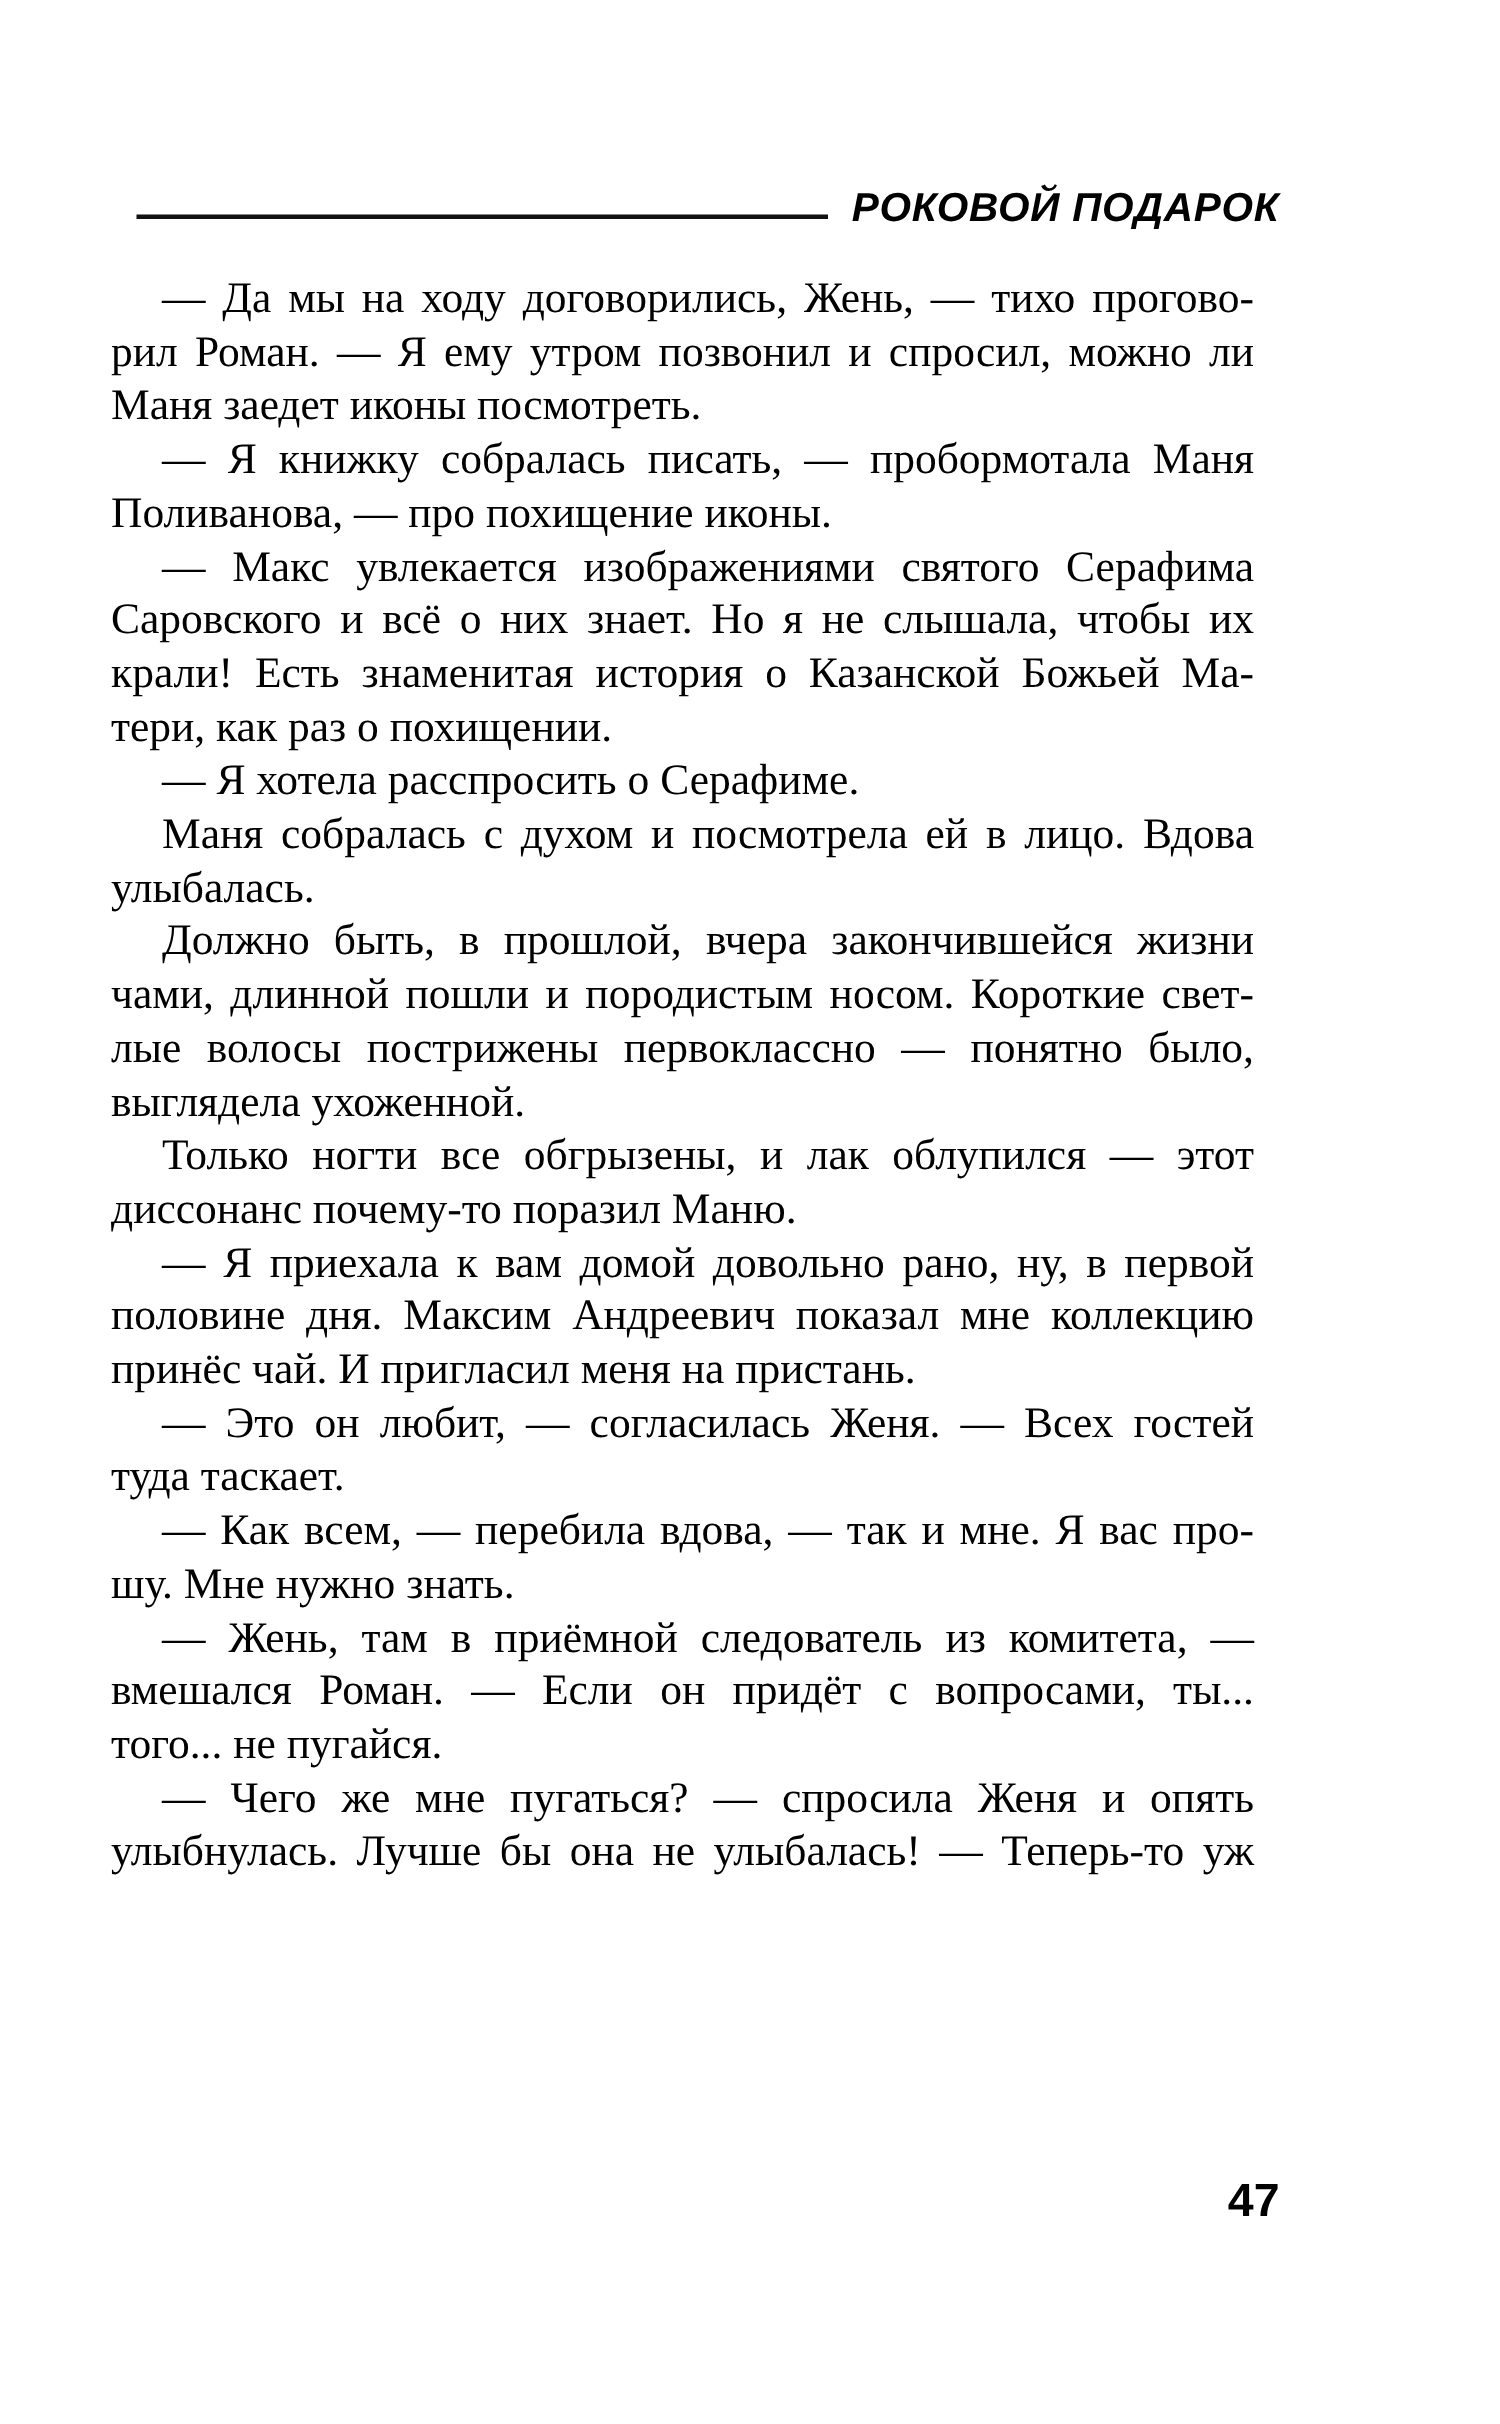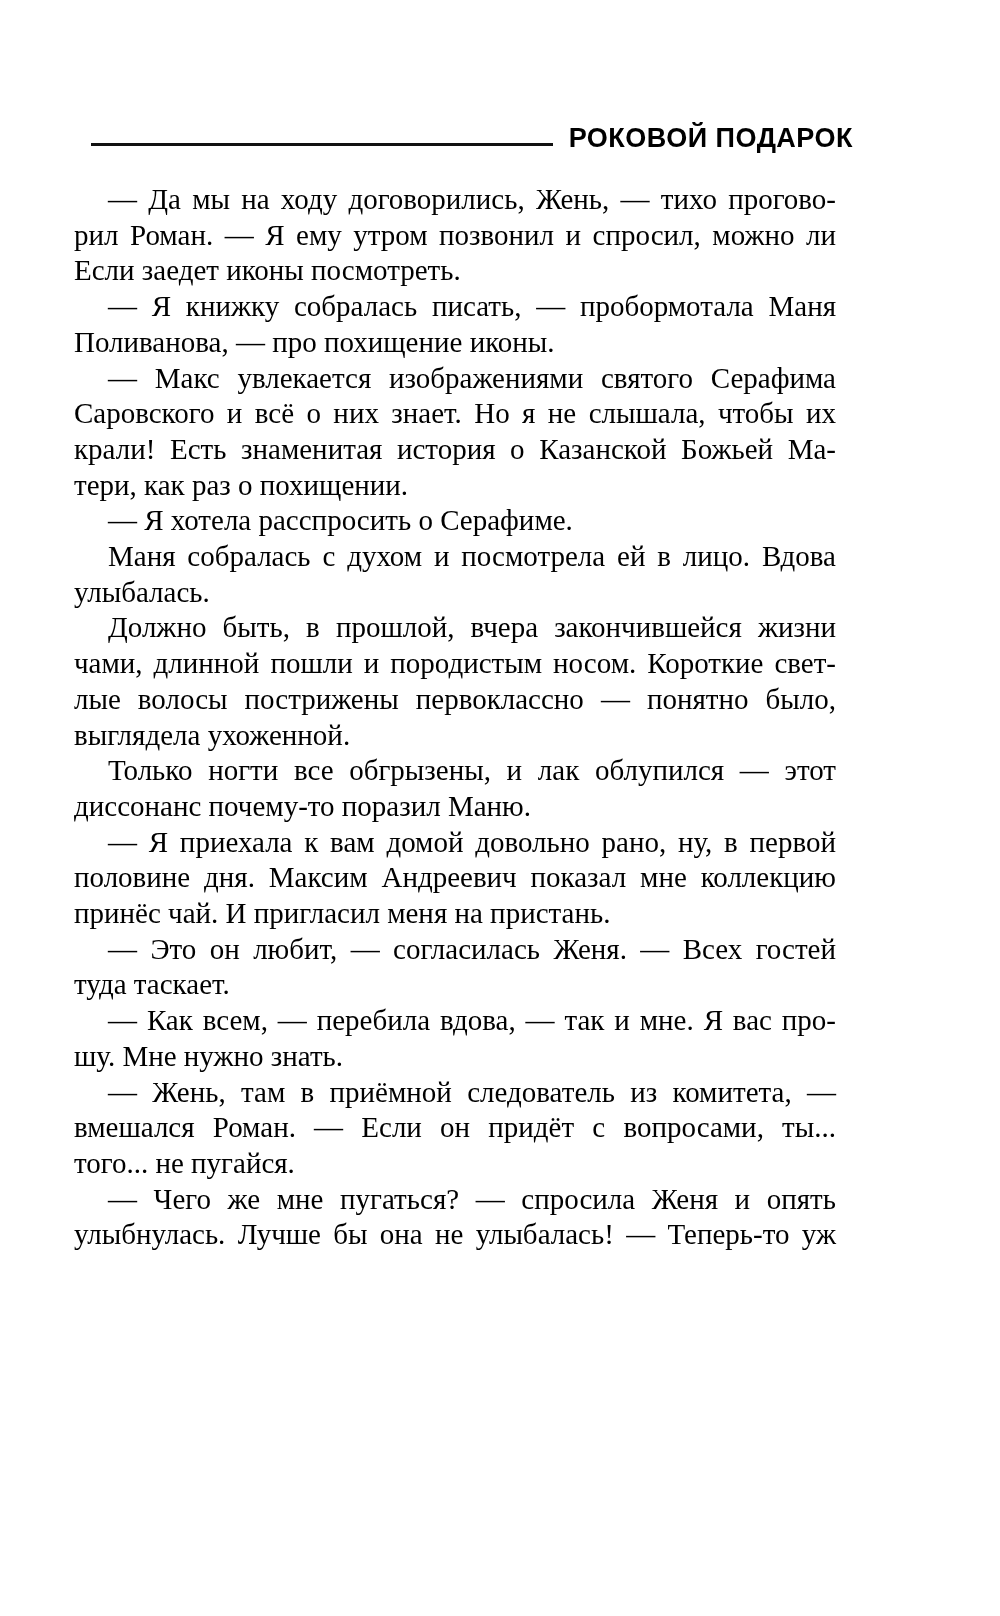--- a/index.html
+++ b/index.html
@@ -30,20 +30,21 @@
   .head-rule {
     flex: 1 1 auto;
     height: 3px;
     background: #111111;
     margin-bottom: 6px;
   }
   .head-title {
     flex: 0 0 auto;
     font-family: "Liberation Sans", sans-serif;
     font-weight: bold;
+    font-style: italic;
     font-size: 27px;
     line-height: 28px;
     letter-spacing: 0.5px;
     white-space: nowrap;
   }
   
   .text-block {
     position: absolute;
     left: 74px;
     top: 182px;
@@ -87,21 +88,21 @@
 
   <div class="running-head">
     <div class="head-rule" style="background: rgb(17, 17, 17);"></div>
     <div class="head-title">РОКОВОЙ ПОДАРОК</div>
   </div>
 
   <div class="text-block">
       <div class="para">
         <div class="line indent">— Да мы на ходу договорились, Жень, — тихо прогово-</div>
         <div class="line">рил Роман. — Я ему утром позвонил и спросил, можно ли</div>
-        <div class="line last">Если заедет иконы посмотреть.</div>
+        <div class="line last">Маня заедет иконы посмотреть.</div>
       </div>
       <div class="para">
         <div class="line indent">— Я книжку собралась писать, — пробормотала Маня</div>
         <div class="line last">Поливанова, — про похищение иконы.</div>
       </div>
       <div class="para">
         <div class="line indent">— Макс увлекается изображениями святого Серафима</div>
         <div class="line">Саровского и всё о них знает. Но я не слышала, чтобы их</div>
         <div class="line">крали! Есть знаменитая история о Казанской Божьей Ма-</div>
         <div class="line last">тери, как раз о похищении.</div>
@@ -140,14 +141,15 @@
         <div class="line indent">— Жень, там в приёмной следователь из комитета, —</div>
         <div class="line">вмешался Роман. — Если он придёт с вопросами, ты...</div>
         <div class="line last">того... не пугайся.</div>
       </div>
       <div class="para">
         <div class="line indent">— Чего же мне пугаться? — спросила Женя и опять</div>
         <div class="line">улыбнулась. Лучше бы она не улыбалась! — Теперь-то уж</div>
       </div>
     </div>
 
+  <div class="folio">47</div>
 
 </div>
 
 </body></html>

